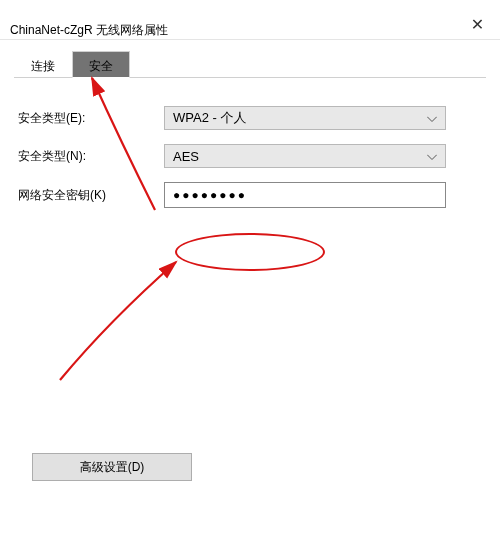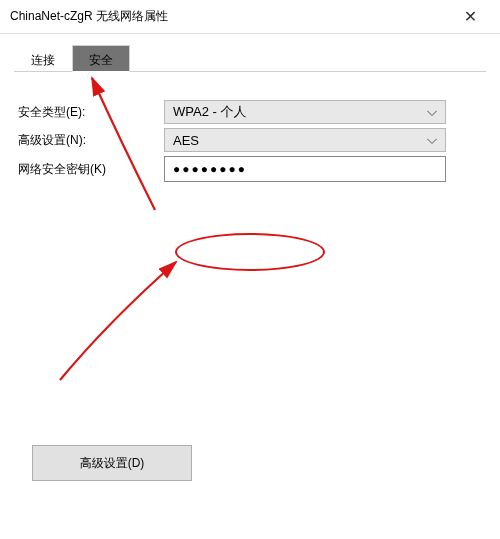--- a/index.html
+++ b/index.html
@@ -9,23 +9,23 @@
     font-size: 12px;
     background: #fff;
     color: #000;
     width: 500px;
     height: 539px;
     position: relative;
     overflow: hidden;
   }
   .titlebar {
     display: flex;
-    align-items: center;
-    height: 34px;
-    padding: 0 7px 0 10px;
+    align-items: flex-end;
+    height: 40px;
+    padding: 0 0 0 10px;
     border-bottom: 1px solid #e5e5e5;
   }
   .titlebar .title {
     flex: 1;
     font-size: 12px;
   }
   .close-btn {
     width: 45px;
     height: 30px;
     display: flex;
@@ -56,21 +56,21 @@
     border-bottom: none;
   }
   .tab.active {
     background: #737373;
     border: 1px solid #d0d0d0;
     border-bottom: 1px solid #fff;
   }
   .form-row {
     display: flex;
     align-items: center;
-    margin-bottom: 4px;
+    margin-bottom: 14px;
   }
   .form-label {
     width: 150px;
     font-size: 12px;
     padding-left: 4px;
   }
   .select {
     flex: 1;
     height: 24px;
     background: #e8e8e8;
@@ -118,21 +118,21 @@
     height: 13px;
     border: 1px solid #333;
     background: #fff;
     margin-right: 6px;
   }
   .adv-btn {
     position: absolute;
     left: 32px;
     bottom: 58px;
     width: 160px;
-    height: 36px;
+    height: 28px;
     border: 1px solid #adadad;
     background: #e1e1e1;
     display: flex;
     align-items: center;
     justify-content: center;
     font-size: 12px;
     cursor: pointer;
   }
   
   .anno-ellipse {
@@ -181,21 +181,21 @@
       <span>WPA2 - 个人</span>
       <span class="chev">
         <svg width="10" height="6" viewBox="0 0 10 6">
             <path d="M0 0 L5 5 L10 0" fill="none" stroke="#555" stroke-width="1"></path>
           </svg>
       </span>
     </div>
   </div>
 
   <div class="form-row">
-    <div class="form-label">高级设置(N):</div>
+    <div class="form-label">安全类型(N):</div>
     <div class="select">
       <span>AES</span>
       <span class="chev">
         <svg width="10" height="6" viewBox="0 0 10 6">
             <path d="M0 0 L5 5 L10 0" fill="none" stroke="#555" stroke-width="1"></path>
           </svg>
       </span>
     </div>
   </div>
 

